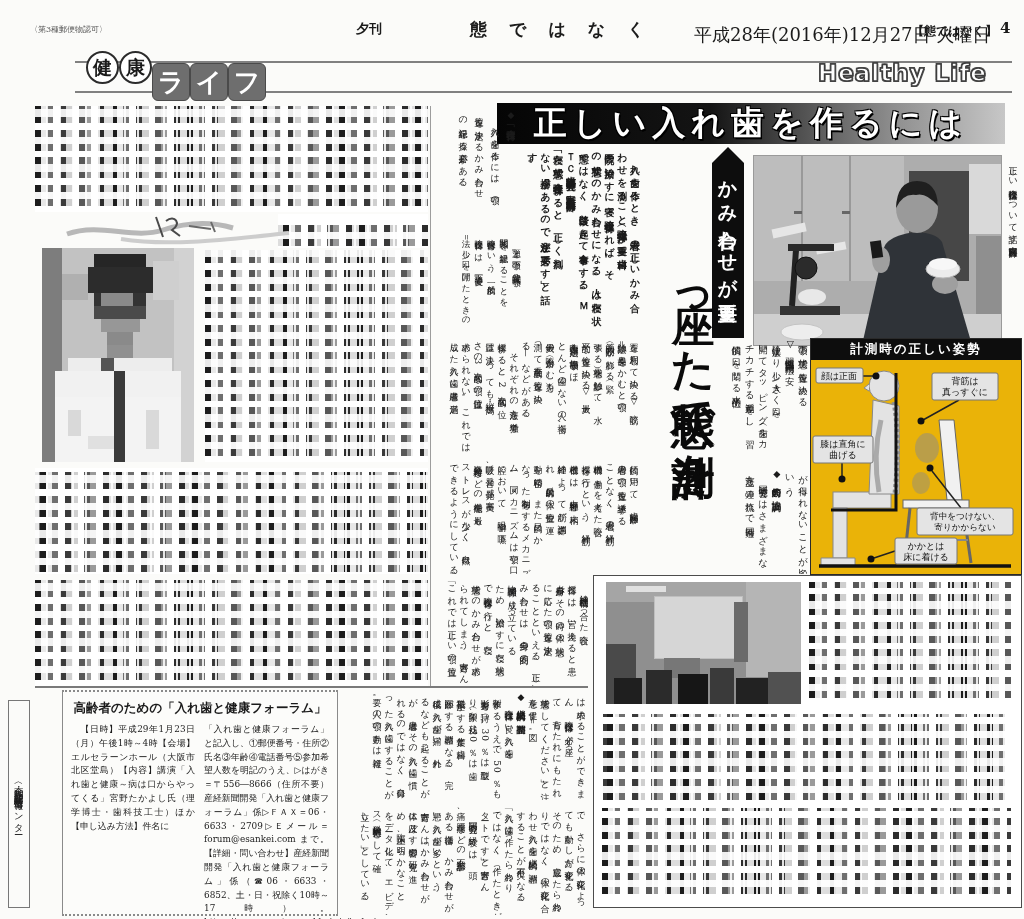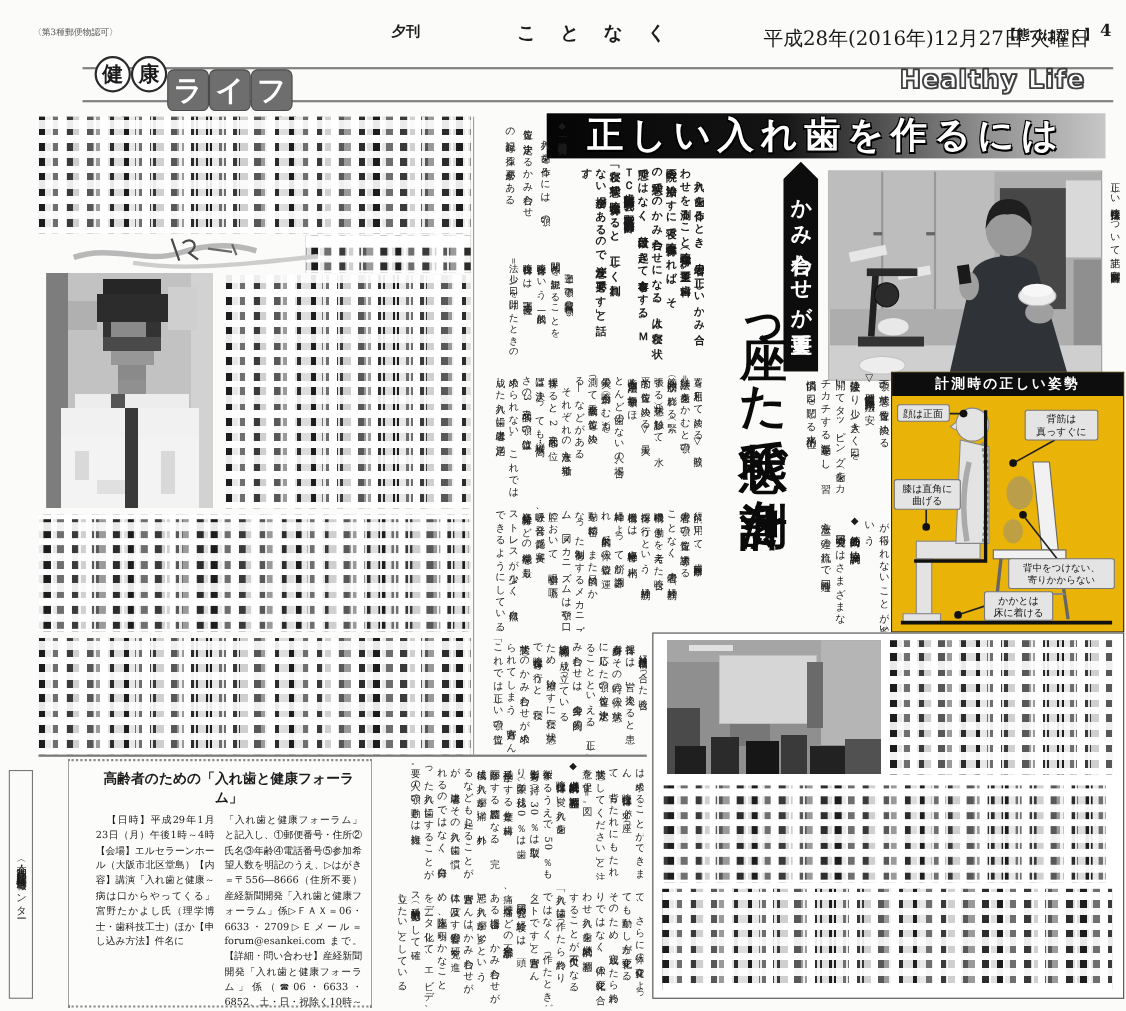--- a/index.html
+++ b/index.html
@@ -75,39 +75,39 @@
   #hrule-bottom{left:35px;top:686px;width:553px;height:1.5px;background:#7a7a7a;}
   
   #diagram{left:810px;top:338px;width:210px;height:235px;border:1.5px solid #2a2a2a;background:#eab308;}
   #diagram-title{height:21px;background:#0d0d0d;color:#fff;display:flex;align-items:center;justify-content:center;
     font-size:12.5px;font-weight:bold;font-family:"DejaVu Sans",sans-serif;letter-spacing:2px;}
   
   #botbox{left:593px;top:575px;width:427px;height:331px;border:1px solid #4c4c4c;background:#fff;}
   
   #forum{left:62px;top:690px;width:276px;height:226px;border-left:1px solid #8a8a8a;border-right:1px solid #8a8a8a;
     border-top:2px dotted #8a8a8a;border-bottom:2px dotted #8a8a8a;background:#fcfcfa;box-sizing:border-box;
-    padding:8px 8px 4px 24px;}
+    padding:8px 8px 4px 8px;}
   #forum-title{text-align:center;font-size:12.5px;font-weight:bold;font-family:"DejaVu Sans",sans-serif;
     margin-bottom:6px;}
   #forum-cols{display:flex;gap:9px;}
   .fcol{width:125px;font-size:8.9px;line-height:1.55;text-align:justify;}
   .fpar{margin:0 0 1px 0;}
   
   #credit{left:8px;top:700px;width:20px;height:206px;border:1px solid #777;display:flex;align-items:center;
     justify-content:center;}
   #credit span{writing-mode:vertical-rl;font-size:9.3px;letter-spacing:1px;line-height:1;}
 </style>
 </head>
 <body>
 
 <div id="page">
 
   <div class="abs" id="hdr-approval">〈第3種郵便物認可〉</div>
   <div class="abs" id="hdr-edition">夕刊</div>
-  <div class="abs" id="hdr-paper">ことなく</div>
+  <div class="abs" id="hdr-paper">態ではなく</div>
   <div class="abs" id="hdr-date">平成28年(2016年)12月27日 火曜日</div>
   <div class="abs" id="hdr-section">【態ではなく】</div>
   <div class="abs" id="hdr-page">4</div>
 
   <div class="rule" id="rule-top"></div>
   <div class="rule" id="rule-bot"></div>
   <div class="logo-circle" id="logo-k1">健</div>
   <div class="logo-circle" id="logo-k2">康</div>
   <div class="logo-tile" id="tile-1">ラ</div>
   <div class="logo-tile" id="tile-2">イ</div>

